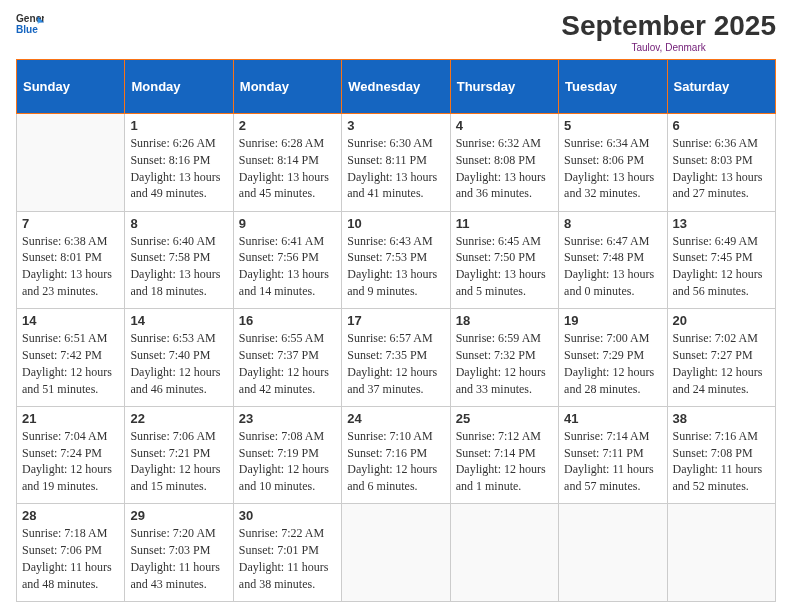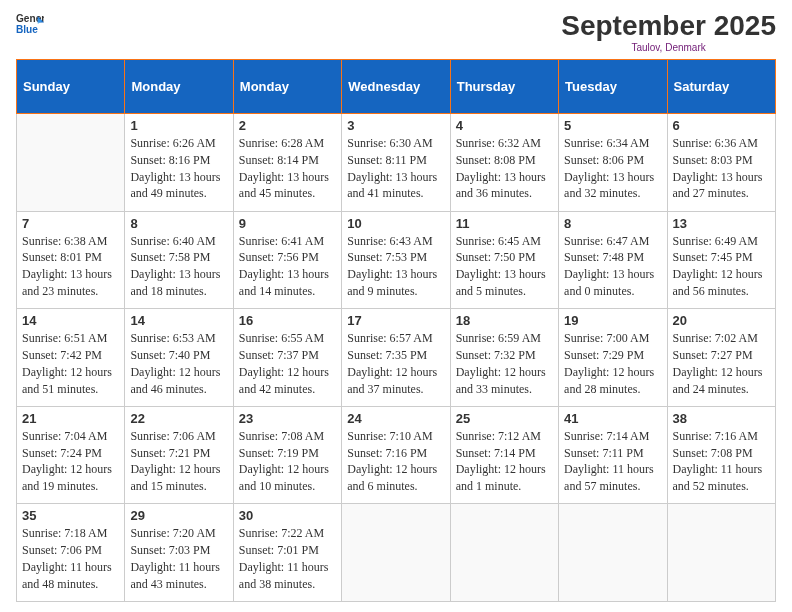--- a/index.html
+++ b/index.html
@@ -229,21 +229,21 @@
             <span class="day-number">41</span>
             <div class="day-info">Sunrise: 7:14 AM<br>Sunset: 7:11 PM<br>Daylight: 11 hours<br>and 57 minutes.</div>
           </td>
           <td>
             <span class="day-number">38</span>
             <div class="day-info">Sunrise: 7:16 AM<br>Sunset: 7:08 PM<br>Daylight: 11 hours<br>and 52 minutes.</div>
           </td>
         </tr>
         <tr>
           <td>
-            <span class="day-number">35</span>
+            <span class="day-number">28</span>
             <div class="day-info">Sunrise: 7:18 AM<br>Sunset: 7:06 PM<br>Daylight: 11 hours<br>and 48 minutes.</div>
           </td>
           <td>
             <span class="day-number">29</span>
             <div class="day-info">Sunrise: 7:20 AM<br>Sunset: 7:03 PM<br>Daylight: 11 hours<br>and 43 minutes.</div>
           </td>
           <td>
             <span class="day-number">30</span>
             <div class="day-info">Sunrise: 7:22 AM<br>Sunset: 7:01 PM<br>Daylight: 11 hours<br>and 38 minutes.</div>
           </td>

